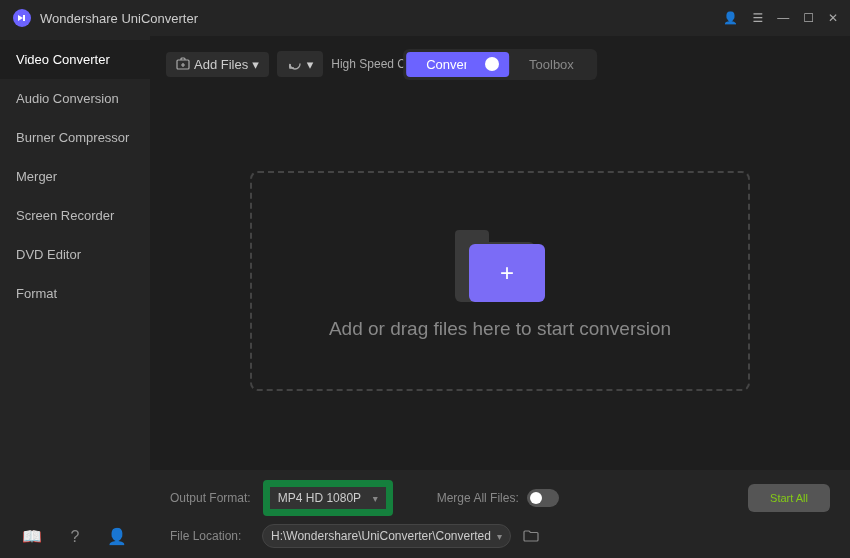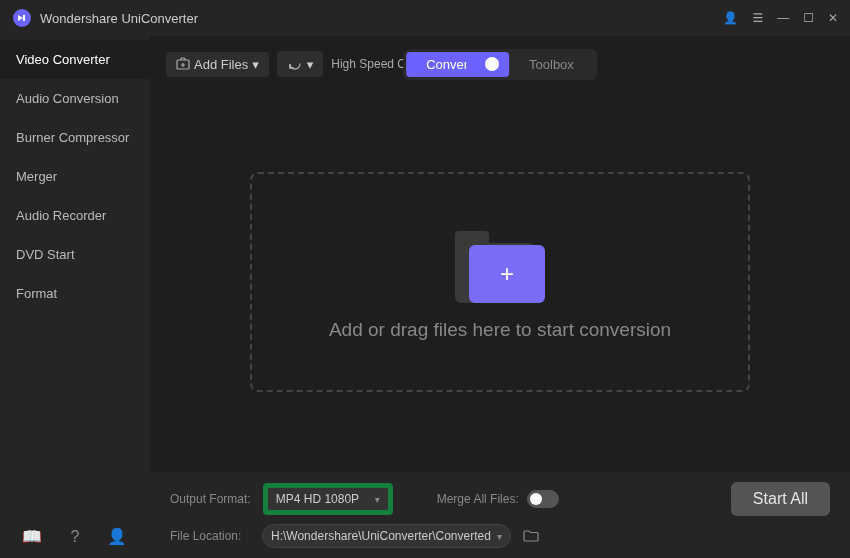--- a/index.html
+++ b/index.html
@@ -258,21 +258,21 @@
       align-items: center;
       gap: 12px;
     }
     .footer-label {
       font-size: 12px;
       color: #888;
       min-width: 80px;
     }
     .footer-select {
       background: #333;
-      border: 5px solid #15803d;
+      border: 7px solid #15803d;
       border-radius: 4px;
       color: #ccc;
       font-size: 12px;
       padding: 4px 8px;
       cursor: pointer;
       display: flex;
       align-items: center;
       gap: 6px;
       min-width: 130px;
     }
@@ -334,22 +334,22 @@
       border: none;
       color: #888;
       cursor: pointer;
       font-size: 14px;
     }
     .start-all-btn {
       margin-left: auto;
       background: #555;
       border: none;
       border-radius: 6px;
-      color: #e5e5e5;
-      font-size: 16px;
+      color: #84cc16;
+      font-size: 11px;
       padding: 8px 22px;
       cursor: pointer;
     }
   </style>
 </head>
 <body>
 
 <div class="title-bar">
   <div class="title-bar-left">
     <svg class="app-logo" viewBox="0 0 20 20" fill="none">
@@ -377,24 +377,24 @@
     <div class="sidebar-item">
       <span>Audio Conversion</span>
     </div>
     <div class="sidebar-item">
       <span>Burner Compressor</span>
     </div>
     <div class="sidebar-item">
       <span>Merger</span>
     </div>
     <div class="sidebar-item">
-      <span>Audio Recorder</span>
-    </div>
-    <div class="sidebar-item">
-      <span>DVD Start</span>
+      <span>Screen Recorder</span>
+    </div>
+    <div class="sidebar-item">
+      <span>DVD Editor</span>
     </div>
     <div class="sidebar-item">
       <span>Format</span>
     </div>
     <div class="sidebar-bottom">
       <span class="sidebar-icon-btn">📖</span>
       <span class="sidebar-icon-btn">?</span>
       <span class="sidebar-icon-btn">👤</span>
     </div>
   </div>

